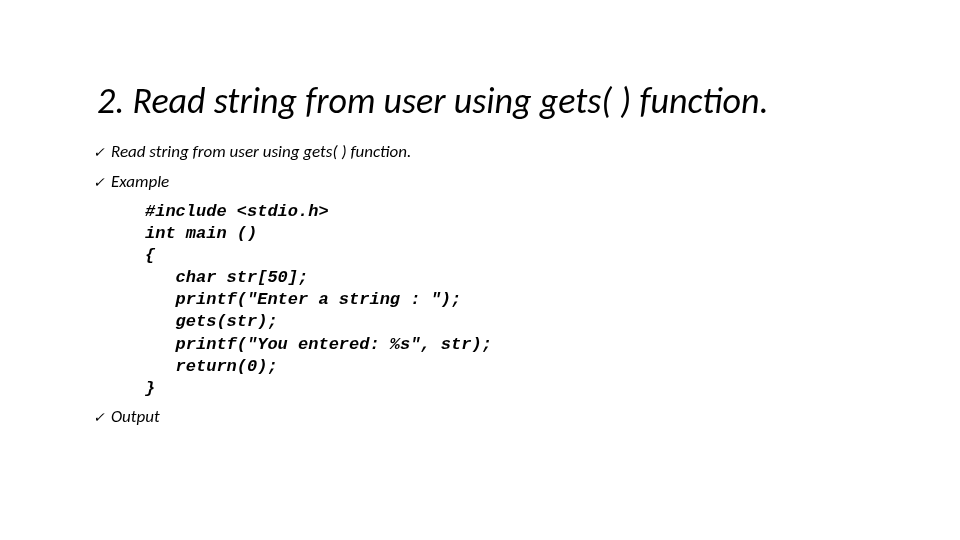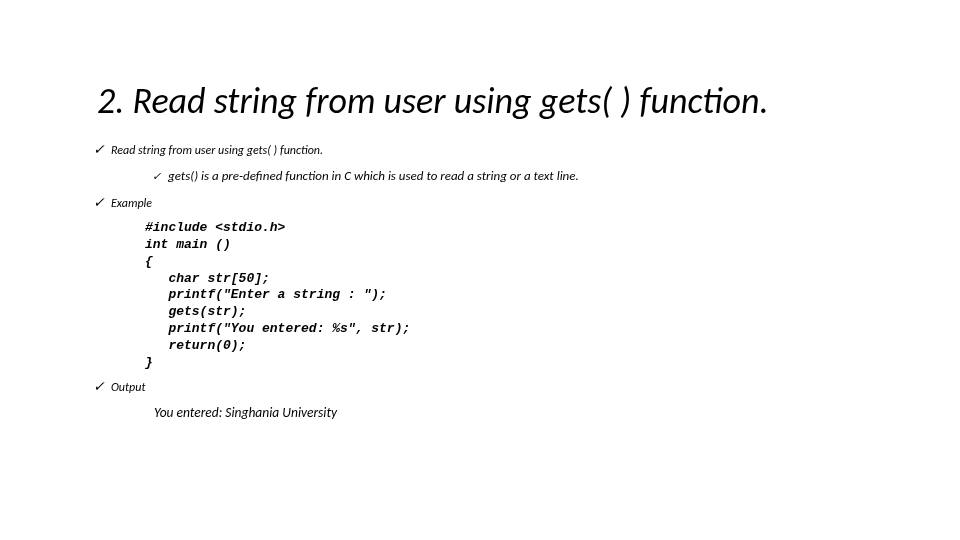--- a/index.html
+++ b/index.html
@@ -11,21 +11,21 @@
     color: #000;
     padding: 52px 70px 20px 70px;
     overflow: hidden;
   }
   .title {
     font-size: 36px;
     font-weight: 400;
     margin-bottom: 18px;
   }
   .section {
-    font-size: 12px;
+    font-size: 17px;
     font-weight: 400;
     margin-bottom: 4px;
     margin-top: 6px;
     padding-left: 14px;
   }
   .check::before {
     content: "✓";
     display: inline-block;
     width: 18px;
     margin-left: -18px;
@@ -41,50 +41,48 @@
   }
   .bullets .item::before {
     content: "✓";
     display: inline-block;
     width: 16px;
     margin-left: -16px;
     font-size: 11px;
   }
   .code {
     font-family: "Courier New", monospace;
-    font-size: 13px;
+    font-size: 17px;
     font-weight: bold;
     padding-left: 48px;
     line-height: 1.3;
     white-space: pre;
     margin-bottom: 4px;
   }
   .output {
     padding-left: 48px;
     font-size: 13.5px;
     line-height: 1.35;
   }
 </style>
 </head>
 <body>
 
 <h1 class="title">2. Read string from user using gets( ) function.</h1>
 
 <div class="section check">Read string from user using gets( ) function.</div>
 <div class="bullets">
-  <div class="item">gets() is a pre-defined function in C which is used to read a string or a text line.</div>
 </div>
 
 <div class="section check">Example</div>
 <div class="code">#include &lt;stdio.h&gt;
 int main ()
 {
    char str[50];
    printf("Enter a string : ");
    gets(str);
    printf("You entered: %s", str);
    return(0);
 }</div>
 
 <div class="section check">Output</div>
 <div class="output">
-  <div>You entered: Singhania University</div>
 </div>
 
 </body></html>

